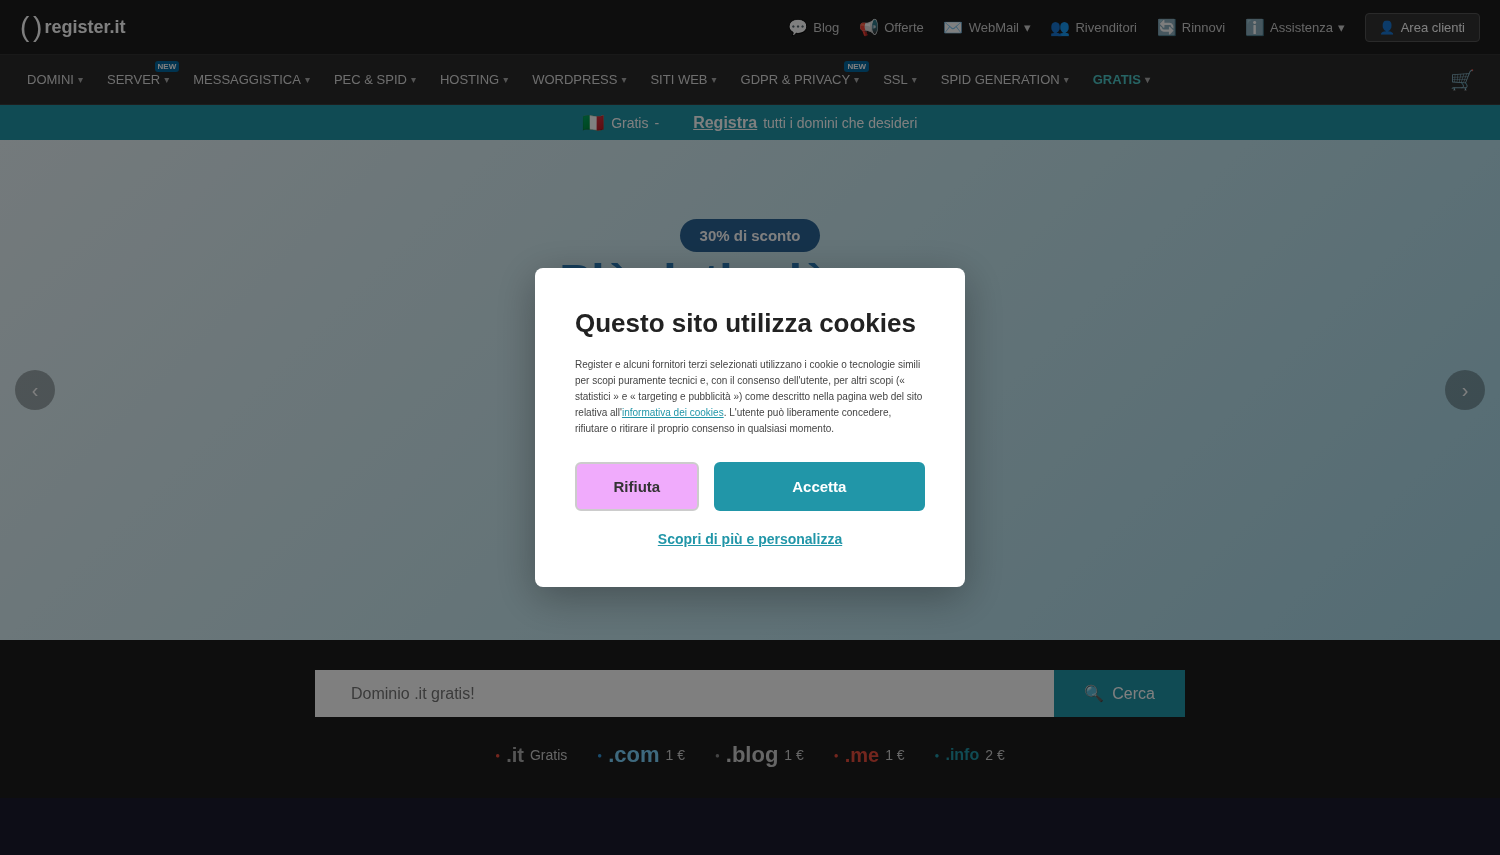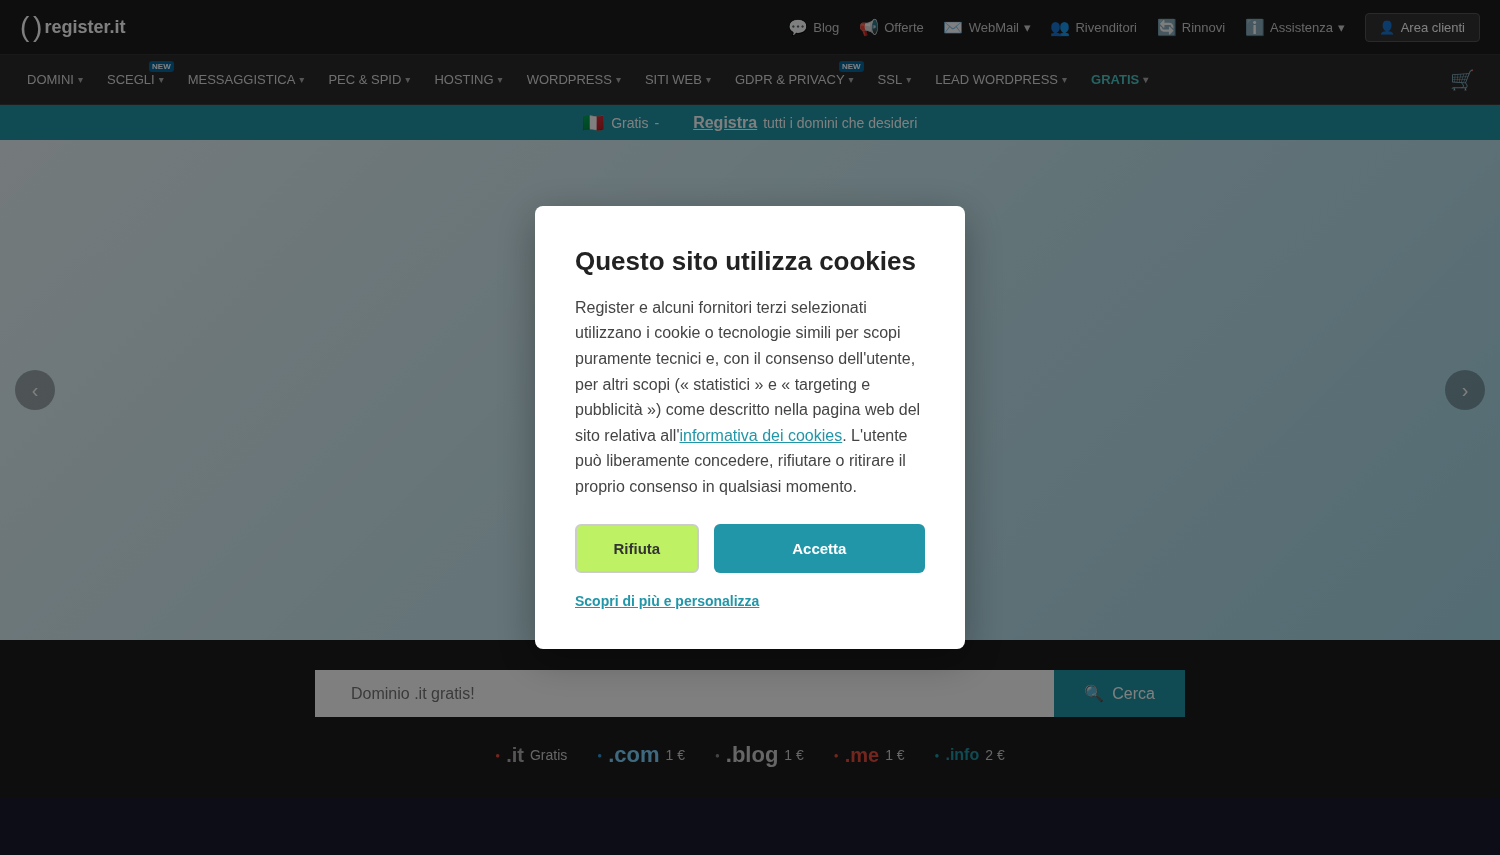--- a/index.html
+++ b/index.html
@@ -281,59 +281,59 @@
       z-index: 101;
     }
     .cookie-title {
       font-size: 26px;
       font-weight: bold;
       color: #222;
       margin-bottom: 18px;
       line-height: 1.2;
     }
     .cookie-text {
-      font-size: 16px;
+      font-size: 10px;
       color: #444;
       line-height: 1.6;
       margin-bottom: 25px;
     }
     .cookie-text a {
       color: #2196a8;
       text-decoration: underline;
     }
     .cookie-buttons {
       display: flex;
       gap: 15px;
       margin-bottom: 20px;
     }
     .btn-rifiuta {
       flex: 1;
       padding: 14px;
-      background: #bef264;
+      background: #f0abfc;
       color: #333;
       border: 2px solid #ccc;
       border-radius: 6px;
       font-size: 15px;
       font-weight: bold;
       cursor: pointer;
       text-align: center;
     }
     .btn-accetta {
       flex: 2;
       padding: 14px;
       background: #2196a8;
       color: #fff;
       border: none;
       border-radius: 6px;
       font-size: 15px;
       font-weight: bold;
       cursor: pointer;
     }
     .cookie-customize {
-      text-align: left;
+      text-align: center;
       color: #2196a8;
       font-size: 14px;
       font-weight: bold;
       cursor: pointer;
       text-decoration: underline;
     }
   </style>
 </head>
 <body>
 
@@ -375,21 +375,21 @@
     </button>
   </div>
 </nav>
 
 <nav class="main-nav">
   <div class="nav-item">
     <span>DOMINI</span>
     <span class="chevron">▾</span>
   </div>
   <div class="nav-item" style="position:relative">
-    <span>SCEGLI</span>
+    <span>SERVER</span>
     <span class="chevron">▾</span>
     <span class="new-badge">NEW</span>
   </div>
   <div class="nav-item">
     <span>MESSAGGISTICA</span>
     <span class="chevron">▾</span>
   </div>
   <div class="nav-item">
     <span>PEC &amp; SPID</span>
     <span class="chevron">▾</span>
@@ -409,21 +409,21 @@
   <div class="nav-item" style="position:relative">
     <span>GDPR &amp; PRIVACY</span>
     <span class="chevron">▾</span>
     <span class="new-badge">NEW</span>
   </div>
   <div class="nav-item">
     <span>SSL</span>
     <span class="chevron">▾</span>
   </div>
   <div class="nav-item">
-    <span>LEAD WORDPRESS</span>
+    <span>SPID GENERATION</span>
     <span class="chevron">▾</span>
   </div>
   <div class="nav-item gratis-item">
     <span>GRATIS</span>
     <span class="chevron">▾</span>
   </div>
   <div class="cart-icon-nav">🛒</div>
 </nav>
 
 <div class="banner">

